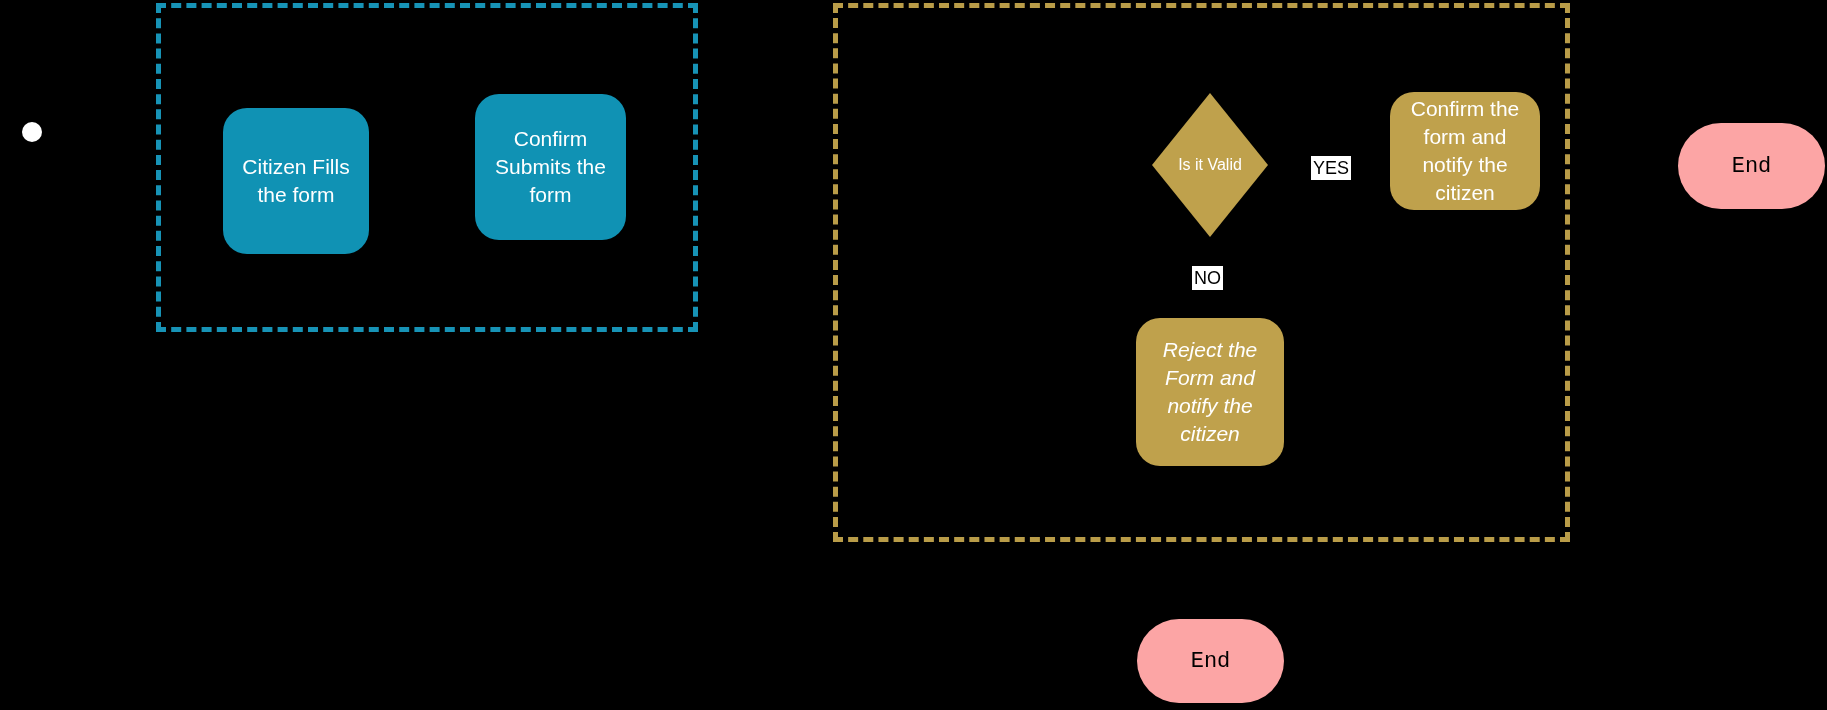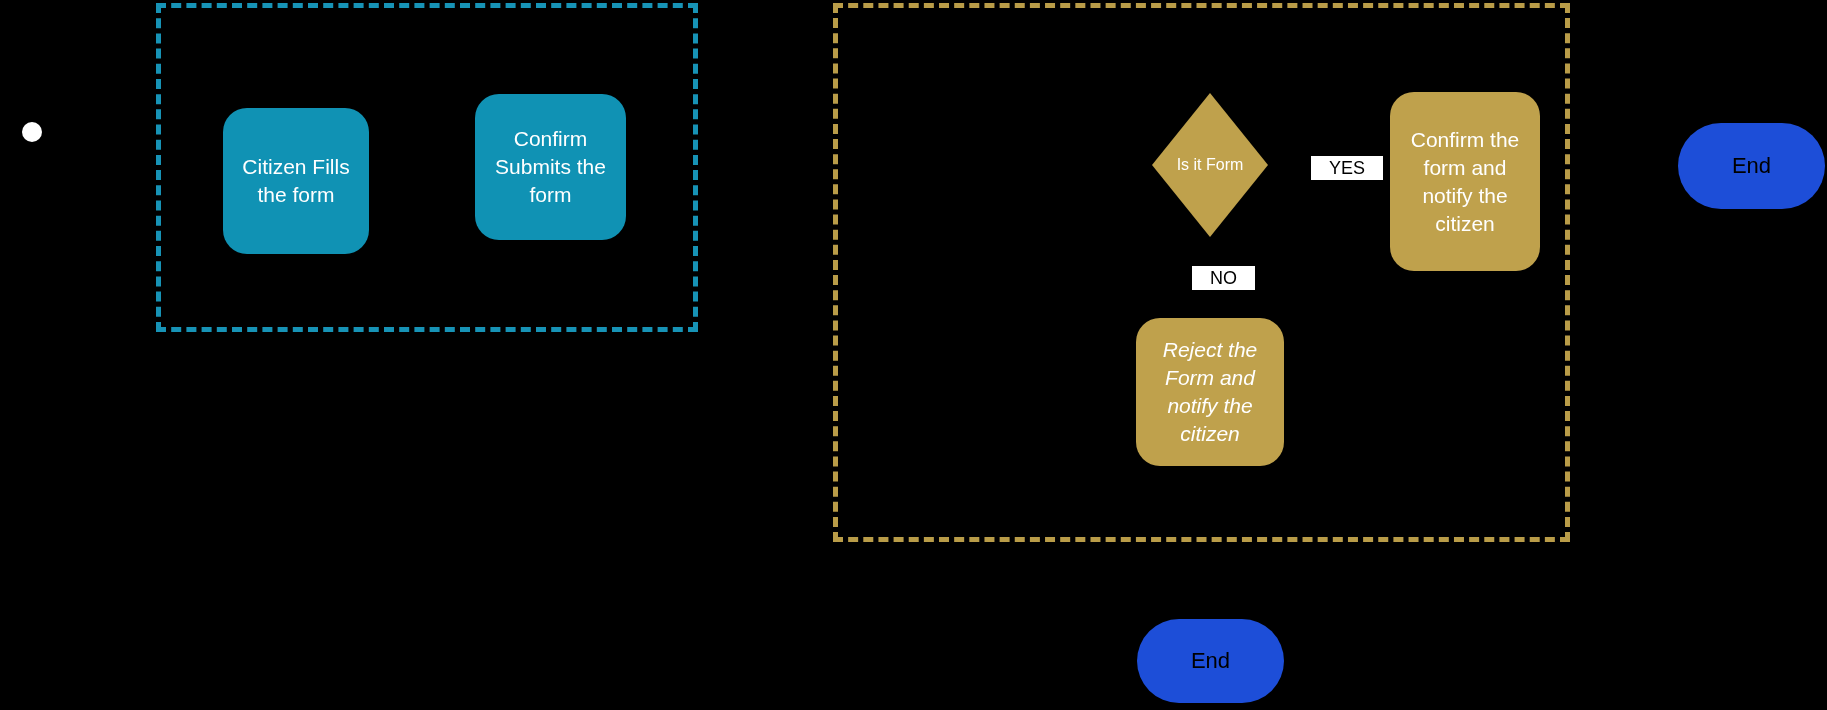--- a/index.html
+++ b/index.html
@@ -49,21 +49,21 @@
     font-size: 21px;
     line-height: 28px;
     padding: 0 10px;
     box-sizing: border-box;
   }
   .node.teal { background: #1092b4; }
   .node.gold { background: #bfa14c; }
   #node-fill-form   { left: 223px;  top: 108px;  width: 146px; height: 146px; }
   #node-submit-form { left: 475px;  top: 94px;  width: 151px; height: 146px; }
   #node-auditor     { left: 887px;  top: 94px;  width: 145px; height: 149px; }
-  #node-confirm     { left: 1390px; top: 92px;  width: 150px; height: 179px; }
+  #node-confirm     { left: 1390px; top: 92px;  width: 150px; height: 118px; }
   #node-reject      { left: 1136px; top: 318px; width: 148px; height: 148px; font-style: italic; }
   
   #node-decision {
     position: absolute;
     left: 1152px; top: 93px;
     width: 116px; height: 144px;
     background: #bfa14c;
     clip-path: polygon(50% 0%, 100% 50%, 50% 100%, 0% 50%);
     display: flex;
     align-items: center;
@@ -73,35 +73,36 @@
     text-align: center;
     white-space: nowrap;
   }
   
   .edge-label {
     position: absolute;
     background: #ffffff;
     color: #000000;
     font-size: 18px;
     line-height: 24px;
-    padding: 0 18px;
+    padding: 0 2px;
     display: inline-block;
   }
   #edge-label-yes { left: 1311px; top: 156px; }
   #edge-label-no  { left: 1192px; top: 266px; }
   
   .end-pill {
     position: absolute;
-    background: #1d4ed8;
+    background: #fca5a5;
     color: #000000;
     border-radius: 44px;
     display: flex;
     align-items: center;
     justify-content: center;
     font-size: 22px;
+    font-family: Liberation Mono, monospace;
   }
   #end-right  { left: 1678px; top: 123px; width: 147px; height: 86px; }
   #end-bottom { left: 1137px; top: 619px; width: 147px; height: 84px; }
 </style>
 </head>
 <body>
 
 <div id="canvas">
 
   <div id="start-node"></div>
@@ -112,21 +113,21 @@
   <div id="node-fill-form" class="node teal">
     <span>Citizen Fills the form</span>
   </div>
 
   <div id="node-submit-form" class="node teal">
     <span>Confirm Submits the form</span>
   </div>
 
 
   <div id="node-decision">
-    <span>Is it Form</span>
+    <span>Is it Valid</span>
   </div>
 
   <div id="edge-label-yes" class="edge-label">YES</div>
 
   <div id="edge-label-no" class="edge-label">NO</div>
 
   <div id="node-confirm" class="node gold">
     <span>Confirm the form and notify the citizen</span>
   </div>
 

